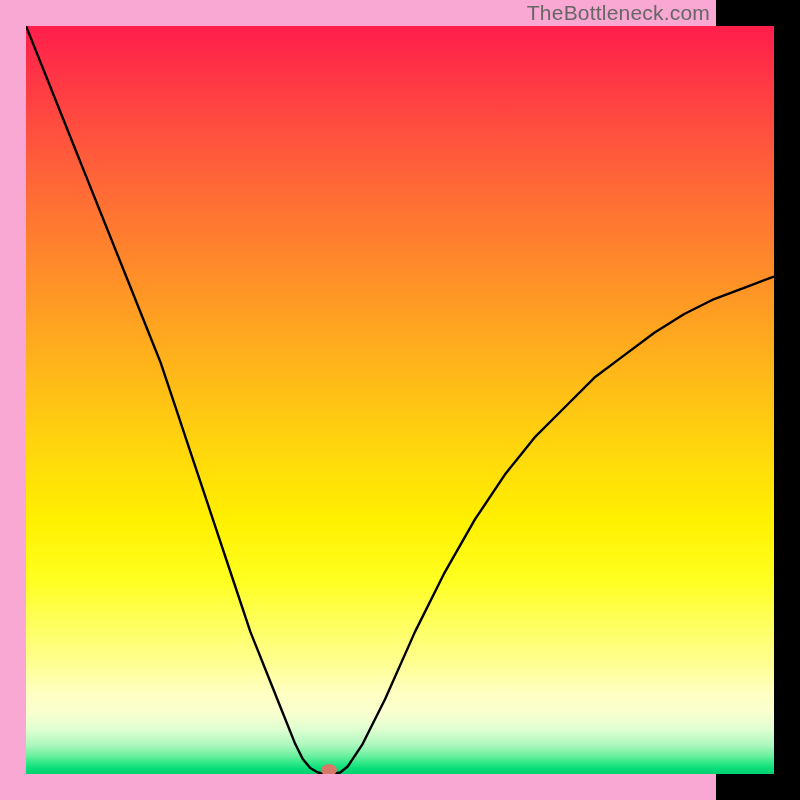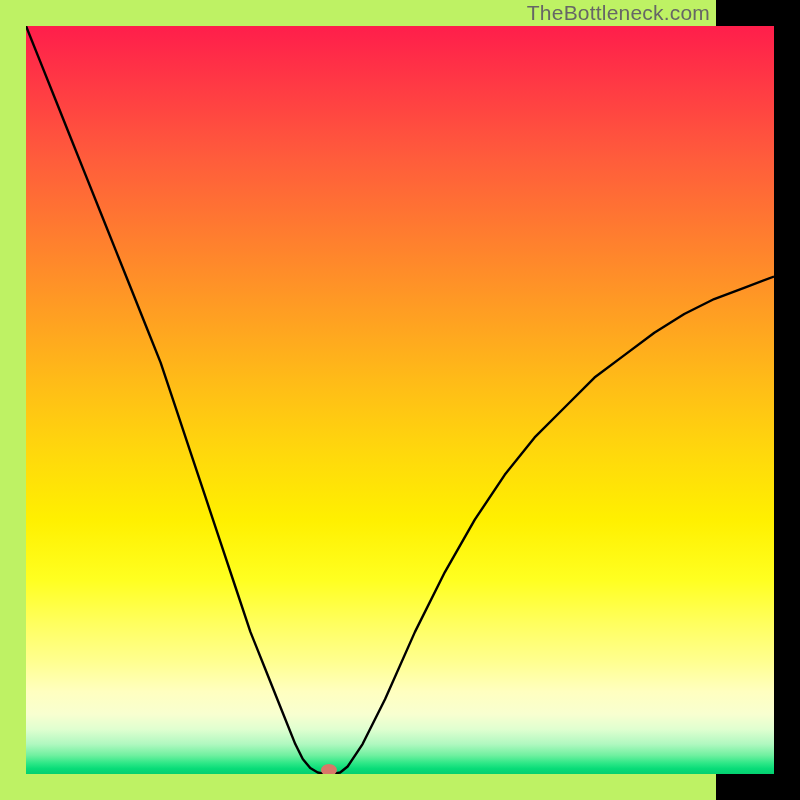--- a/index.html
+++ b/index.html
@@ -8,21 +8,21 @@
     width: 800px;
     height: 800px;
     overflow: hidden;
     background: #000;
     font-family: Arial, Helvetica, sans-serif;
   }
   .outer {
     position: relative;
     width: 716px;
     height: 800px;
-    background: #bef264;
+    background: #f9a8d4;
   }
   .plot {
     position: absolute;
     left: 26px;
     top: 26px;
     width: 748px;
     height: 748px;
     background: linear-gradient(to bottom,
       #ff1e4b 0%,
       #ff3a44 8%,

